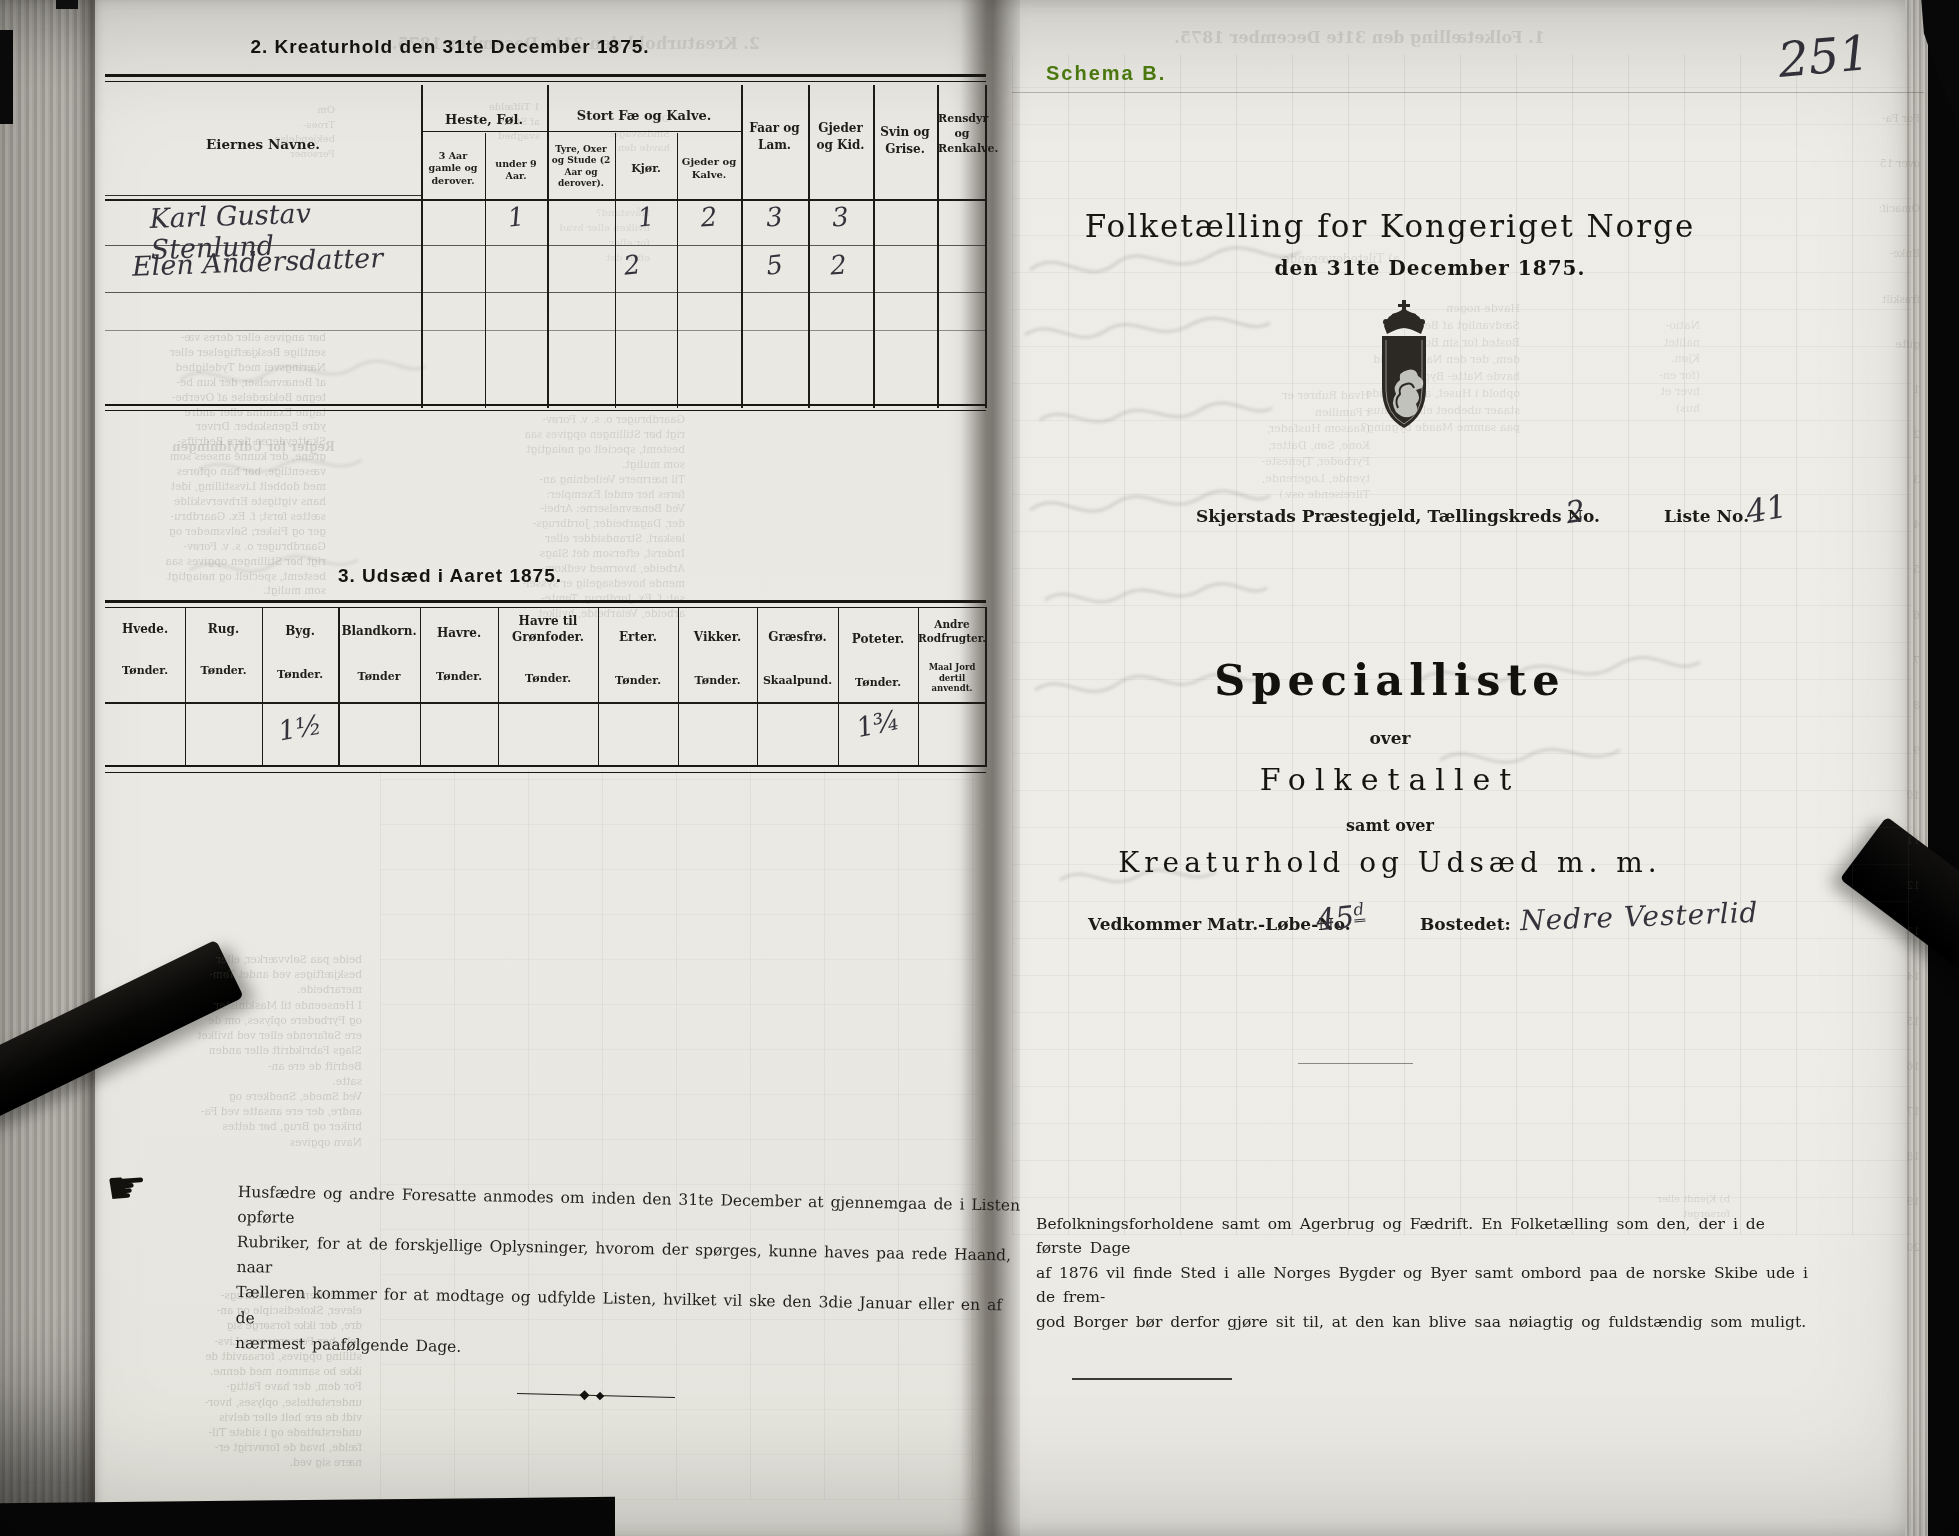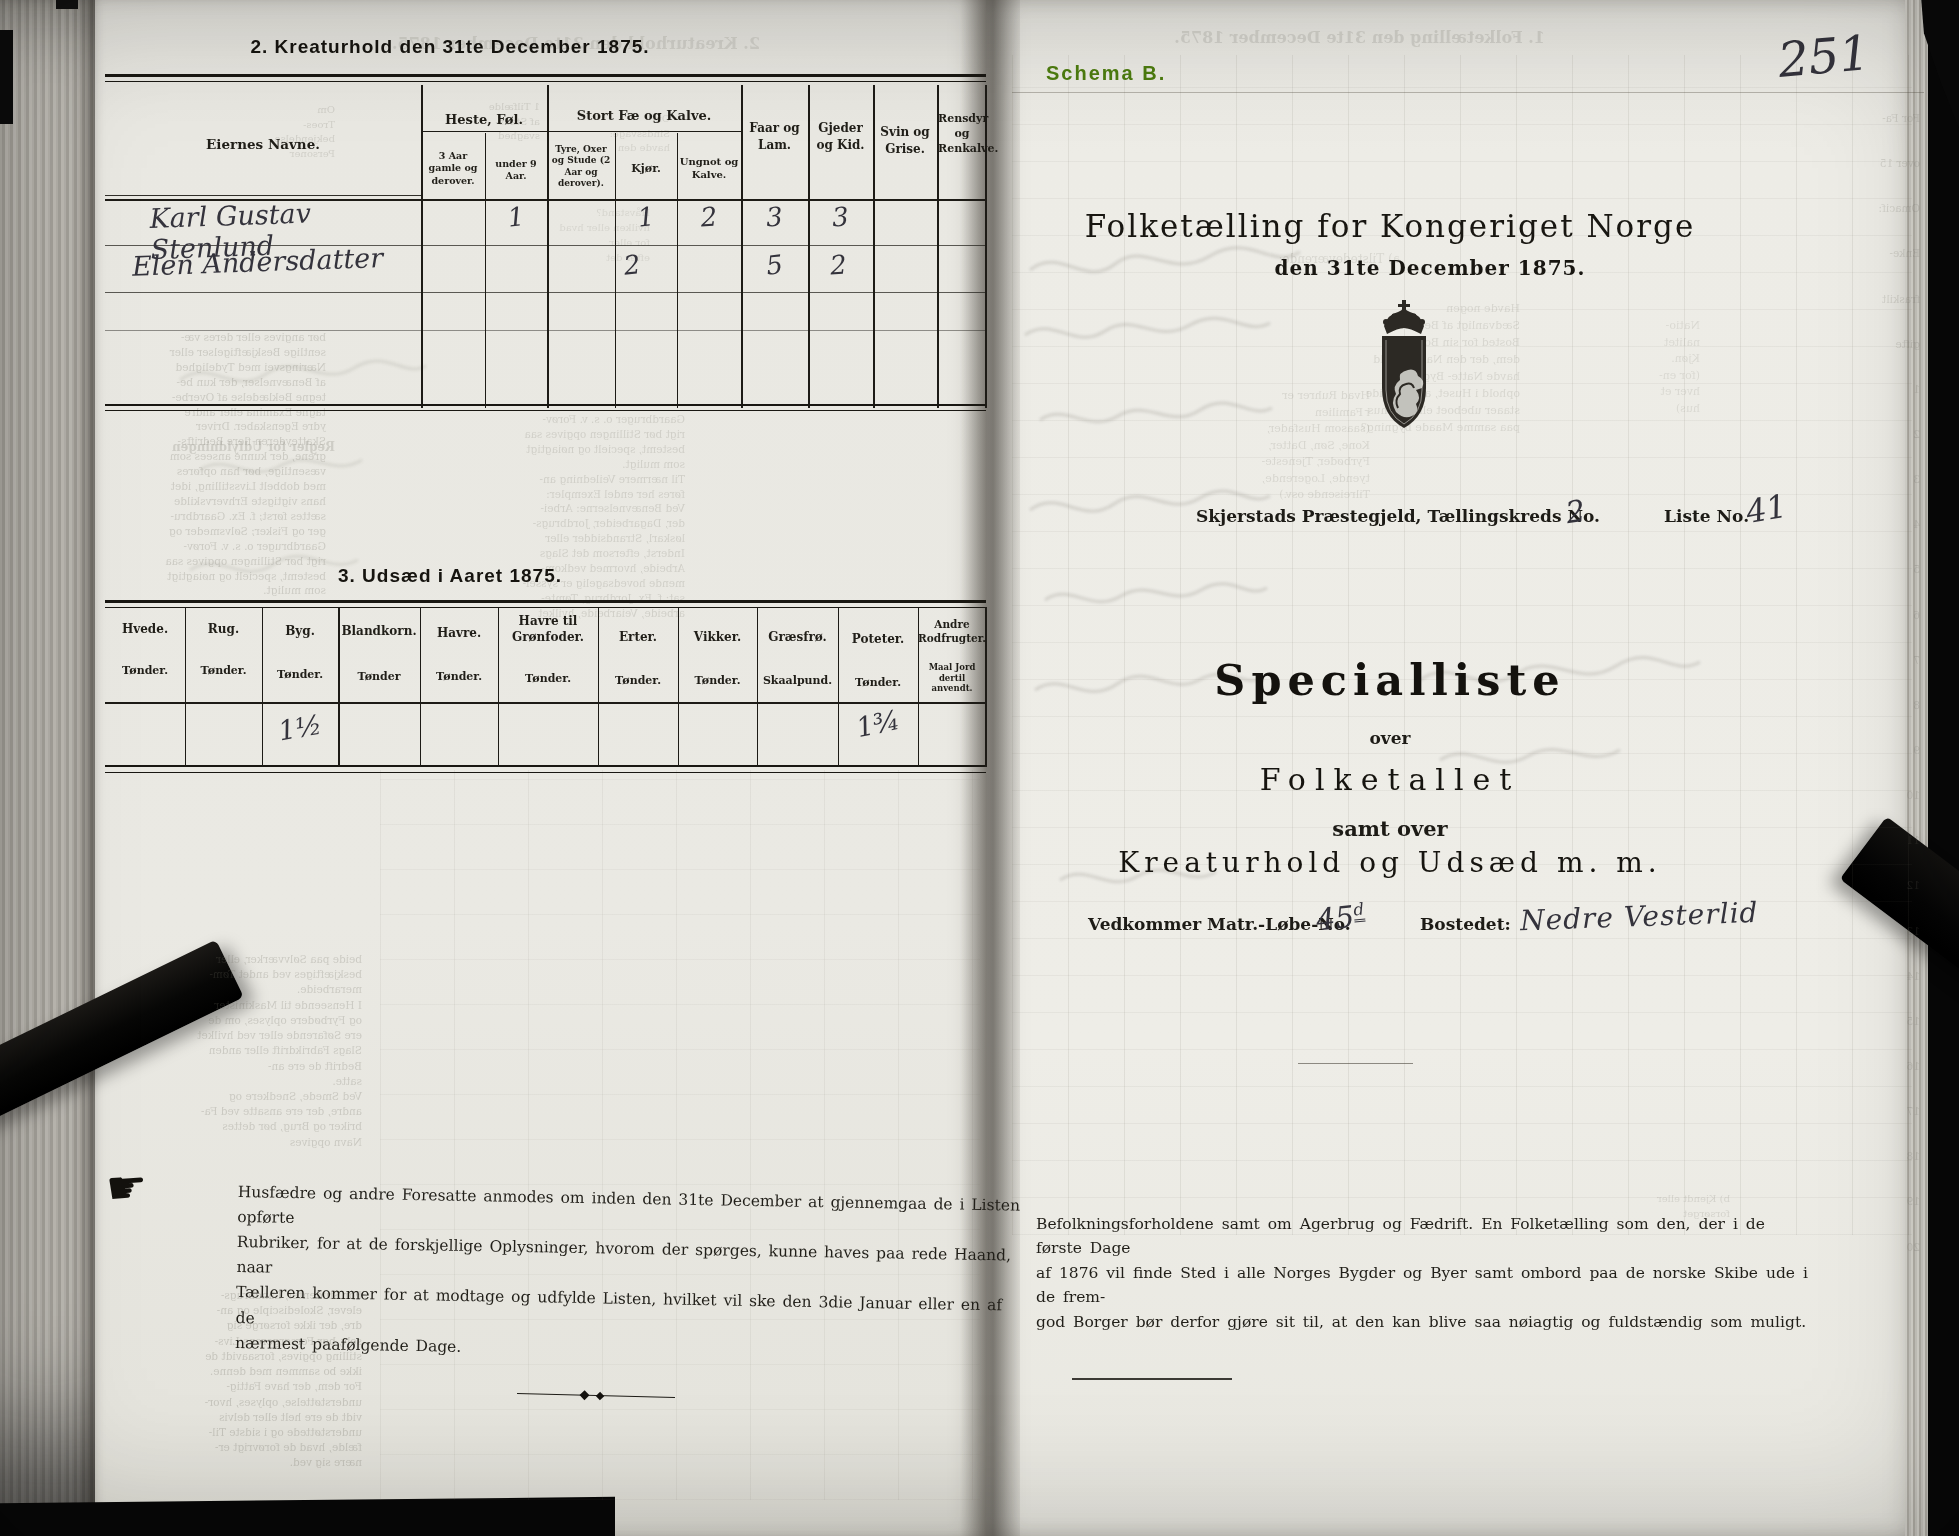--- a/index.html
+++ b/index.html
@@ -157,21 +157,21 @@
 fælde, hvad de forøvrigt er-
 nære sig ved.</div>
 
   <div class="abs c hdr" style="left:138px;top:136px;width:250px;font-size:13.5px;">Eiernes Navne.</div>
   <div class="abs c hdr" style="left:421px;top:112px;width:126px;font-size:13px;">Heste, Føl.</div>
   <div class="abs c hdr" style="left:423px;top:150px;width:60px;font-size:9.5px;">3 Aar gamle og derover.</div>
   <div class="abs c hdr" style="left:487px;top:158px;width:58px;font-size:9.5px;">under 9 Aar.</div>
   <div class="abs c hdr" style="left:547px;top:108px;width:194px;font-size:13px;">Stort Fæ og Kalve.</div>
   <div class="abs c hdr" style="left:548px;top:144px;width:66px;font-size:9px;line-height:1.25;">Tyre, Oxer og Stude (2 Aar og derover).</div>
   <div class="abs c hdr" style="left:617px;top:162px;width:58px;font-size:11px;">Kjør.</div>
-  <div class="abs c hdr" style="left:679px;top:155px;width:60px;font-size:10px;">Ungnot og Kalve.</div>
+  <div class="abs c hdr" style="left:679px;top:155px;width:60px;font-size:10px;">Gjeder og Kalve.</div>
   <div class="abs c hdr" style="left:743px;top:120px;width:63px;font-size:12px;line-height:1.4;">Faar og Lam.</div>
   <div class="abs c hdr" style="left:810px;top:120px;width:61px;font-size:12px;line-height:1.4;">Gjeder og Kid.</div>
   <div class="abs c hdr" style="left:875px;top:124px;width:60px;font-size:12px;line-height:1.4;">Svin og Grise.</div>
   <div class="abs c hdr" style="left:938px;top:112px;width:48px;font-size:11px;line-height:1.35;">Rensdyr og Renkalve.</div>
 
   <div class="abs vl" style="left:421px;top:85px;width:2px;height:323px;"></div>
   <div class="abs vl" style="left:485px;top:133px;width:1px;height:275px;"></div>
   <div class="abs vl" style="left:547px;top:85px;width:2px;height:323px;"></div>
   <div class="abs vl" style="left:615px;top:133px;width:1px;height:275px;"></div>
   <div class="abs vl" style="left:677px;top:133px;width:1px;height:275px;"></div>
@@ -346,21 +346,21 @@
   <div class="abs" style="left:1196px;top:496px;width:620px;height:50px;">
     <span class="b" style="position:absolute;left:0;top:10px;font-size:17px;">Skjerstads Præstegjeld, Tællingskreds No.</span>
     <span class="hw" style="position:absolute;left:370px;top:-2px;font-size:30px;transform:rotate(-8deg);">2</span>
     <span class="b" style="position:absolute;left:468px;top:10px;font-size:17px;">Liste No.</span>
     <span class="hw" style="position:absolute;left:550px;top:-6px;font-size:32px;transform:rotate(-10deg);">41</span>
   </div>
 
   <div class="abs c b" style="left:1060px;top:655px;width:660px;font-size:43px;letter-spacing:6px;color:#14120e;">Specialliste</div>
   <div class="abs c b" style="left:1060px;top:728px;width:660px;font-size:17px;">over</div>
   <div class="abs c" style="left:1060px;top:762px;width:660px;font-size:30px;letter-spacing:9px;color:#16140f;">Folketallet</div>
-  <div class="abs c b" style="left:1060px;top:816px;width:660px;font-size:21px;">samt over</div>
+  <div class="abs c b" style="left:1060px;top:816px;width:660px;font-size:16px;">samt over</div>
   <div class="abs c" style="left:1060px;top:846px;width:660px;font-size:28px;letter-spacing:5px;color:#16140f;">Kreaturhold og Udsæd m. m.</div>
 
   <div class="abs" style="left:1088px;top:898px;width:700px;height:56px;">
     <span class="b" style="position:absolute;left:0;top:16px;font-size:17px;">Vedkommer Matr.-Løbe-No.</span>
     <span class="hw" style="position:absolute;left:228px;top:2px;font-size:30px;transform:rotate(-6deg);">
       <span>45</span><sup class="mn">d</sup>
     </span>
     <span class="b" style="position:absolute;left:332px;top:16px;font-size:17px;">Bostedet:</span>
     <span class="hw" style="position:absolute;left:432px;top:2px;font-size:28px;letter-spacing:1px;transform:rotate(-2deg);">Nedre Vesterlid</span>
   </div>

